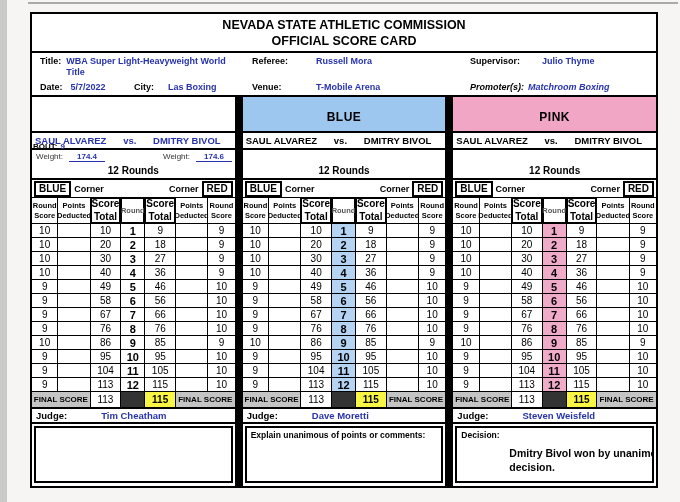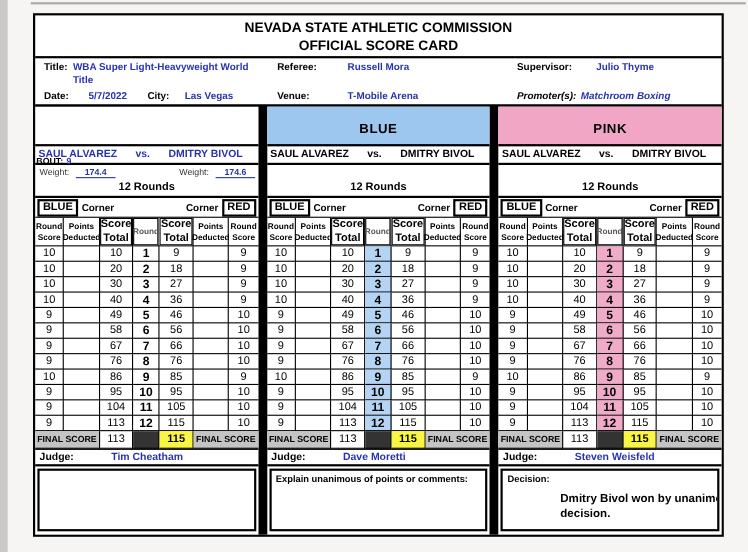--- a/index.html
+++ b/index.html
@@ -11,21 +11,21 @@
   .ink{color:var(--ink-blue,#2733ad);font-weight:bold;}
   .lbl{font-weight:bold;}
   .info1{display:flex;font-size:9px;padding:3px 0 0 8px;min-height:27px;box-sizing:border-box;}
   .cell-title{width:212px;display:flex;gap:5px;align-items:flex-start;}
   .cell-title .v{width:160px;line-height:1.25;}
   .cell-ref{width:218px;display:flex;}
   .cell-ref .lbl{width:64px;}
   .cell-sup{flex:1;display:flex;}
   .cell-sup .lbl{width:72px;}
   .info2{display:flex;font-size:9px;padding:2px 0 3px 8px;align-items:center;}
-  .cell-date{width:94px;display:flex;gap:18px;}
+  .cell-date{width:94px;display:flex;gap:8px;}
   .cell-city{width:118px;display:flex;}
   .cell-city .lbl{width:34px;}
   .cell-venue{width:218px;display:flex;}
   .cell-venue .lbl{width:64px;}
   .cell-prom{flex:1;display:flex;gap:4px;font-style:italic;}
   .panels{flex:1;display:flex;background:#000;border-top:2px solid #000;}
   .panel{flex:1;background:#fff;display:flex;flex-direction:column;min-width:0;}
   .panel + .panel{margin-left:8px;}
   .color-header{height:36px;position:relative;border-bottom:2px solid #000;box-sizing:border-box;flex:none;}
   .panel.blue .color-header{background:var(--blue-panel,#9ec7f0);}
@@ -97,21 +97,21 @@
     </div>
   </div>
 
   <div class="info2">
     <div class="cell-date">
       <span class="lbl">Date:</span>
       <span class="ink">5/7/2022</span>
     </div>
     <div class="cell-city">
       <span class="lbl">City:</span>
-      <span class="ink">Las Vegas</span>
+      <span class="ink">Las Boxing</span>
     </div>
     <div class="cell-venue">
       <span class="lbl">Venue:</span>
       <span class="ink">T-Mobile Arena</span>
     </div>
     <div class="cell-prom">
       <span class="lbl">Promoter(s):</span>
       <span class="ink">Matchroom Boxing</span>
     </div>
   </div>

